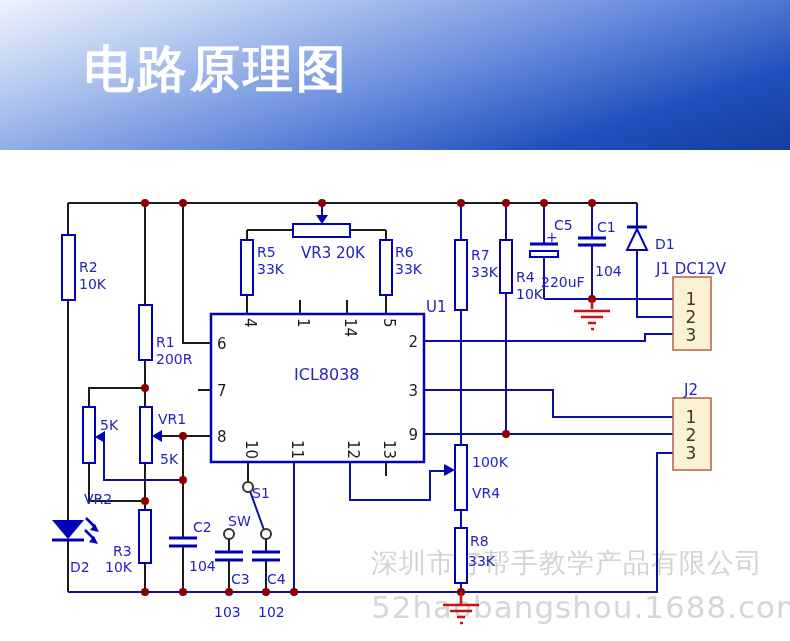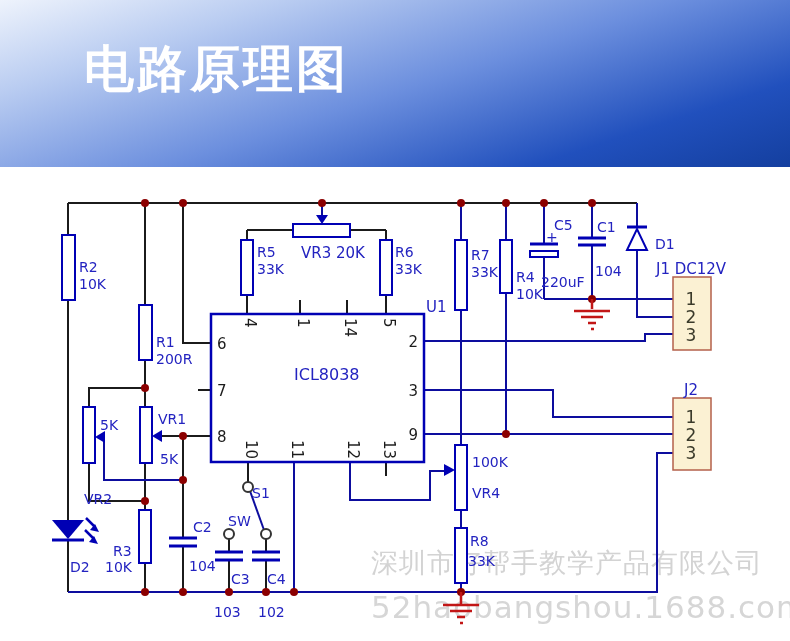--- a/index.html
+++ b/index.html
@@ -1,18 +1,18 @@
 <!DOCTYPE html>
 <html><head>
 <meta charset="utf-8">
 <style>
   html,body{margin:0;padding:0;background:#fff;}
   #stage{position:relative;width:790px;height:641px;background:#fff;overflow:hidden;
          font-family:"Liberation Sans","DejaVu Sans",sans-serif;}
-  .banner{position:absolute;left:0;top:0;width:790px;height:167px;
+  .banner{position:absolute;left:0;top:0;width:790px;height:150px;
           background:linear-gradient(162deg,#eef3fc 0%,#b9ccf1 22%,#6c8fde 52%,#2150bd 80%,#143f9f 100%);}
   .banner h1{position:absolute;left:84px;top:36px;margin:0;color:#ffffff;
              font-size:50px;font-weight:600;letter-spacing:3px;
              font-family:"Liberation Sans","DejaVu Sans",sans-serif;}
   .schem{position:absolute;left:0;top:150px;}
   
   .lbl{fill:#2323c0;font:14px "DejaVu Sans",sans-serif;}
   .lblB{fill:#2323c0;font:15px "DejaVu Sans",sans-serif;}
   .icname{fill:#2323c0;font:16px "DejaVu Sans",sans-serif;}
   .pin{fill:#1c1c1c;font:15px "DejaVu Sans",sans-serif;}

